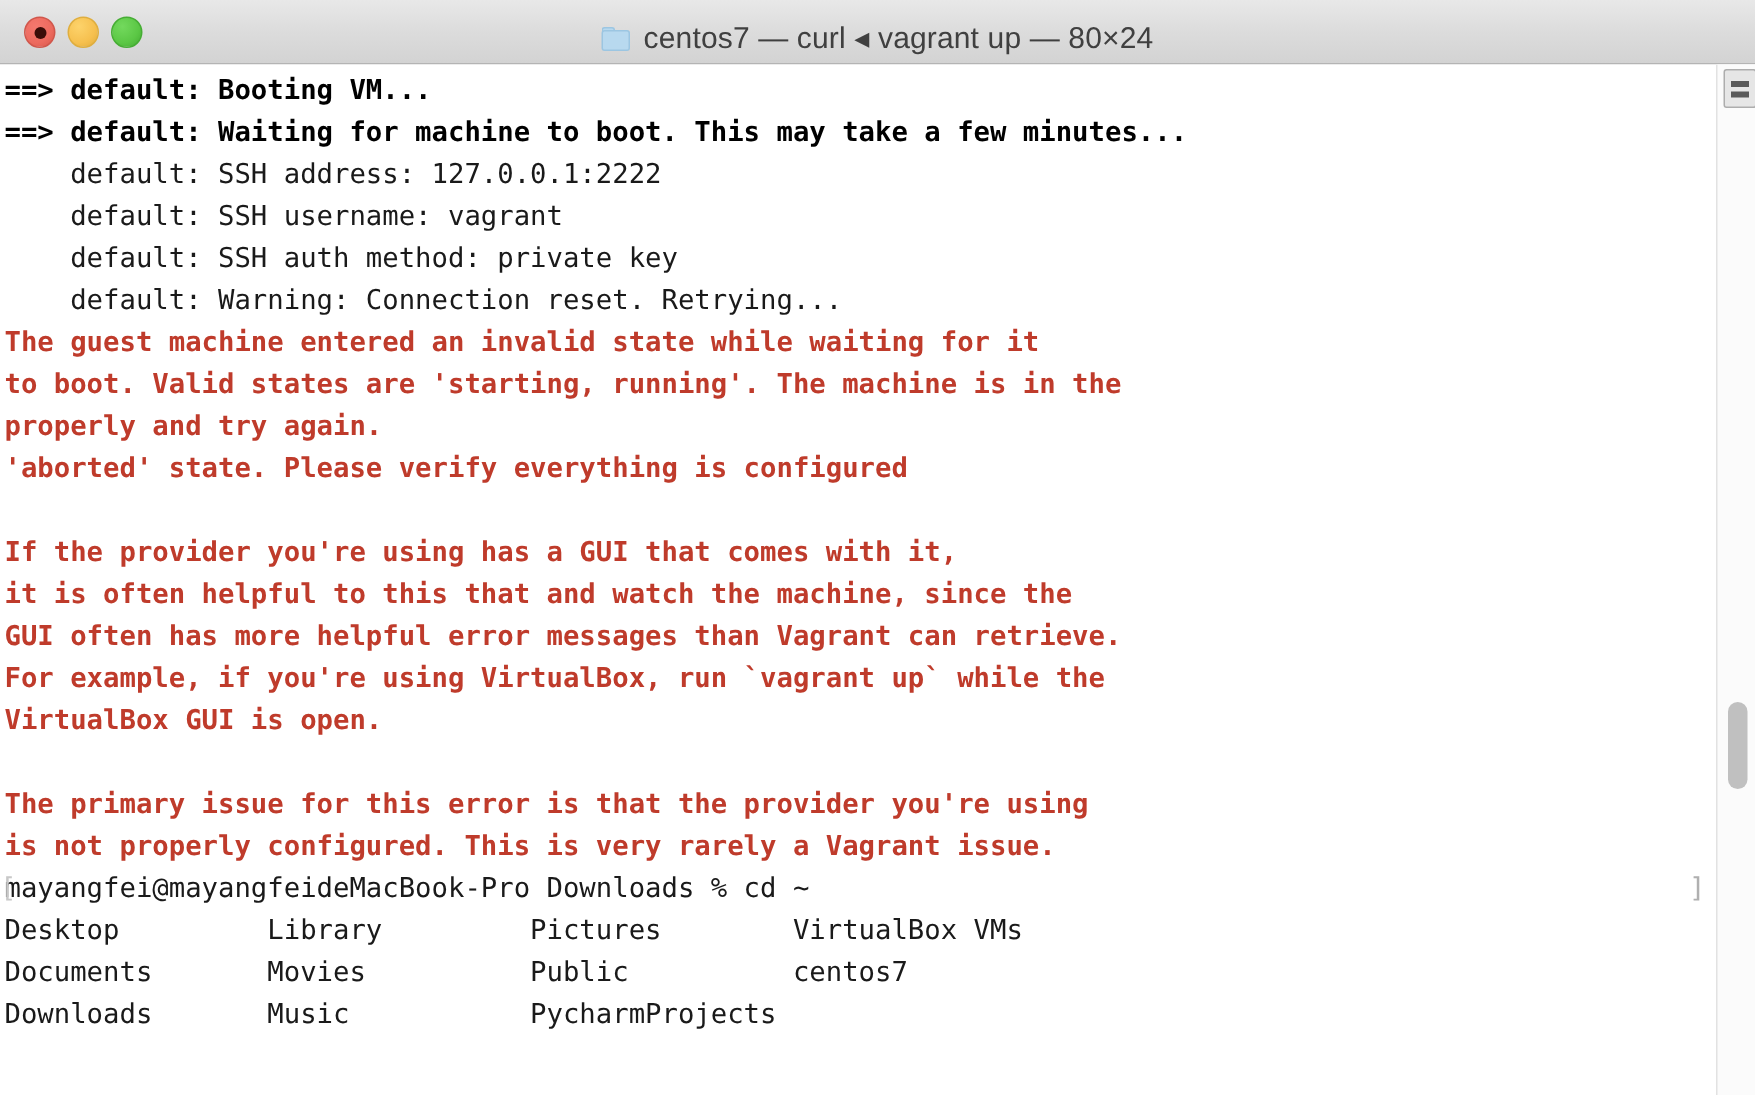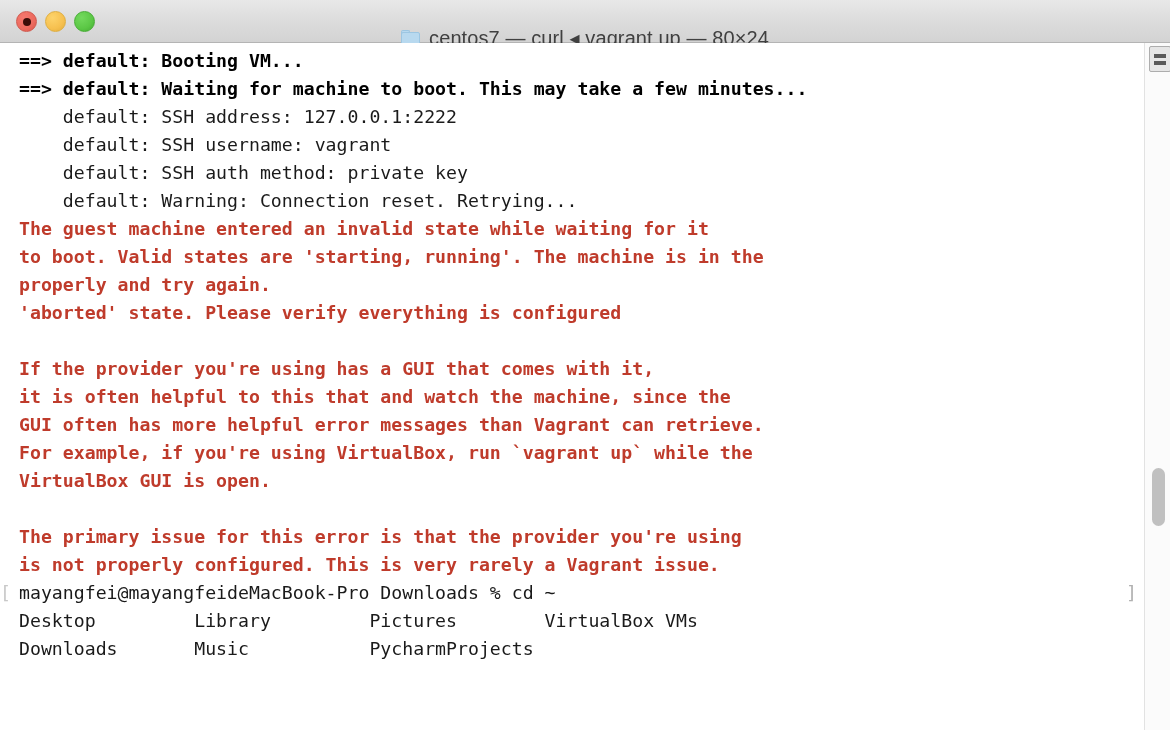--- a/index.html
+++ b/index.html
@@ -68,21 +68,21 @@
     border: 1px solid #dfae3f;
   }
   .tl-max {
     background: radial-gradient(circle at 35% 30%, #73d95d 0%, #5bc745 60%, #43ab31 100%);
     border: 1px solid #46ad34;
   }
 
   #title-center {
     position: absolute;
     left: 0; right: 0;
-    top: 16px;
+    top: 4px;
     height: 43px;
     display: flex;
     align-items: center;
     justify-content: center;
     gap: 9px;
     pointer-events: none;
   }
   #folder-icon {
     width: 19px;
     height: 16px;
@@ -134,21 +134,21 @@
     overflow: hidden;
   }
 
   .line {
     font-family: "DejaVu Sans Mono", "Liberation Mono", monospace;
     font-size: 18.2px;
     line-height: 28px;
     height: 28px;
     white-space: pre;
     color: #1a1a1a;
-    padding-left: 19px;
+    padding-left: 3px;
     position: relative;
   }
   .line.bold { font-weight: bold; color: #000000; }
   .line.err  { color: #bf3b2b; font-weight: bold; }
   .line.blank { color: transparent; }
 
   
   .line.prompt::before {
     content: "[";
     position: absolute;
@@ -253,20 +253,21 @@
         <div class="line err">If the provider you're using has a GUI that comes with it,</div>
         <div class="line err">it is often helpful to this that and watch the machine, since the</div>
         <div class="line err">GUI often has more helpful error messages than Vagrant can retrieve.</div>
         <div class="line err">For example, if you're using VirtualBox, run `vagrant up` while the</div>
         <div class="line err">VirtualBox GUI is open.</div>
         <div class="line blank"></div>
         <div class="line err">The primary issue for this error is that the provider you're using</div>
         <div class="line err">is not properly configured. This is very rarely a Vagrant issue.</div>
         <div class="line prompt">mayangfei@mayangfeideMacBook-Pro Downloads % cd ~</div>
         <div class="line">Desktop         Library         Pictures        VirtualBox VMs</div>
+        <div class="line">Documents       Movies          Public          centos7</div>
         <div class="line">Downloads       Music           PycharmProjects</div>
       </div>
 
     <div id="scroll-rail">
       <div id="marks-button">
         <span></span>
         <span></span>
       </div>
       <div id="scroll-thumb"></div>
     </div>

